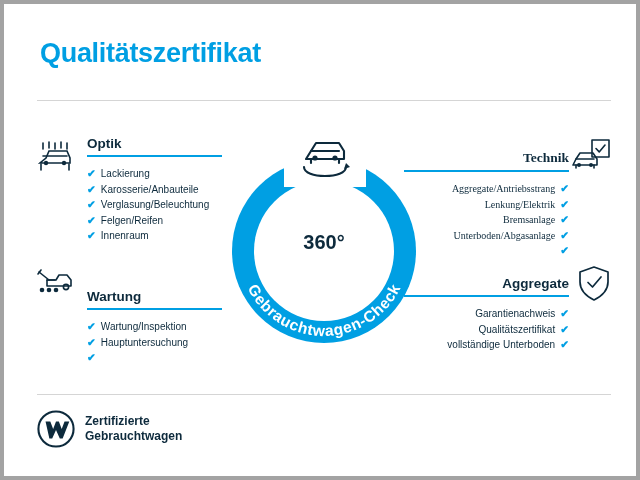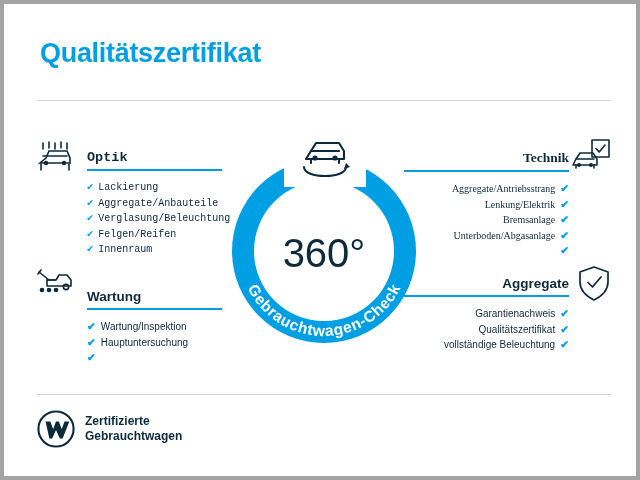--- a/index.html
+++ b/index.html
@@ -78,21 +78,21 @@
     font-size: 10.5px;
     font-weight: bold;
     display: inline-block;
   }
   .left .item .tick { margin-right: 5px; }
   .right .item { justify-content: flex-end; }
   .right .item .tick { margin-left: 5px; order: 2; }
   .right .sec-head { text-align: right; }
 
   
-  #sec-optik     { left: 83px;  top: 146px; width: 135px; font-family: Liberation Mono, monospace; }
+  #sec-optik     { left: 83px;  top: 132px; width: 135px; }
   #sec-wartung   { left: 83px;  top: 285px; width: 135px; }
   #sec-technik   { left: 400px; top: 146px; width: 165px; font-family: Liberation Serif, serif; }
   #sec-garantie  { left: 400px; top: 272px; width: 165px; }
 
   .icon-box {
     position: absolute;
   }
 
   
   .badge {
@@ -125,22 +125,22 @@
     width: 82px;
     height: 34px;
     background: #ffffff;
   }
   .deg {
     position: absolute;
     left: 0;
     top: 72px;
     width: 184px;
     text-align: center;
-    font-size: 40px;
-    font-weight: normal;
+    font-size: 20px;
+    font-weight: bold;
     color: #0d2a3c;
   }
   .arc-text {
     position: absolute;
     left: 0; top: 0;
     width: 184px; height: 184px;
     pointer-events: none;
   }
   .arc-text text {
     font-family: "Liberation Sans", sans-serif;
@@ -205,21 +205,21 @@
   <div class="sec left" id="sec-optik">
     <div class="sec-head">Optik</div>
     <div class="sec-rule"></div>
     <div class="items">
       <div class="item">
           <span class="tick">✔</span>
           <span>Lackierung</span>
         </div>
       <div class="item">
           <span class="tick">✔</span>
-          <span>Aggregate/Anbauteile</span>
+          <span>Karosserie/Anbauteile</span>
         </div>
       <div class="item">
           <span class="tick">✔</span>
           <span>Verglasung/Beleuchtung</span>
         </div>
       <div class="item">
           <span class="tick">✔</span>
           <span>Felgen/Reifen</span>
         </div>
       <div class="item">
@@ -319,21 +319,21 @@
       <div class="item">
           <span class="tick">✔</span>
           <span>Garantienachweis</span>
         </div>
       <div class="item">
           <span class="tick">✔</span>
           <span>Qualitätszertifikat</span>
         </div>
       <div class="item">
           <span class="tick">✔</span>
-          <span>vollständige Beleuchtung</span>
+          <span>vollständige Unterboden</span>
         </div>
     </div>
   </div>
 
   <div class="badge">
     <div class="ring"></div>
     <div class="ring-hole"></div>
     <div class="ring-gap"></div>
 
     <svg class="arc-text" viewBox="0 0 184 184">

